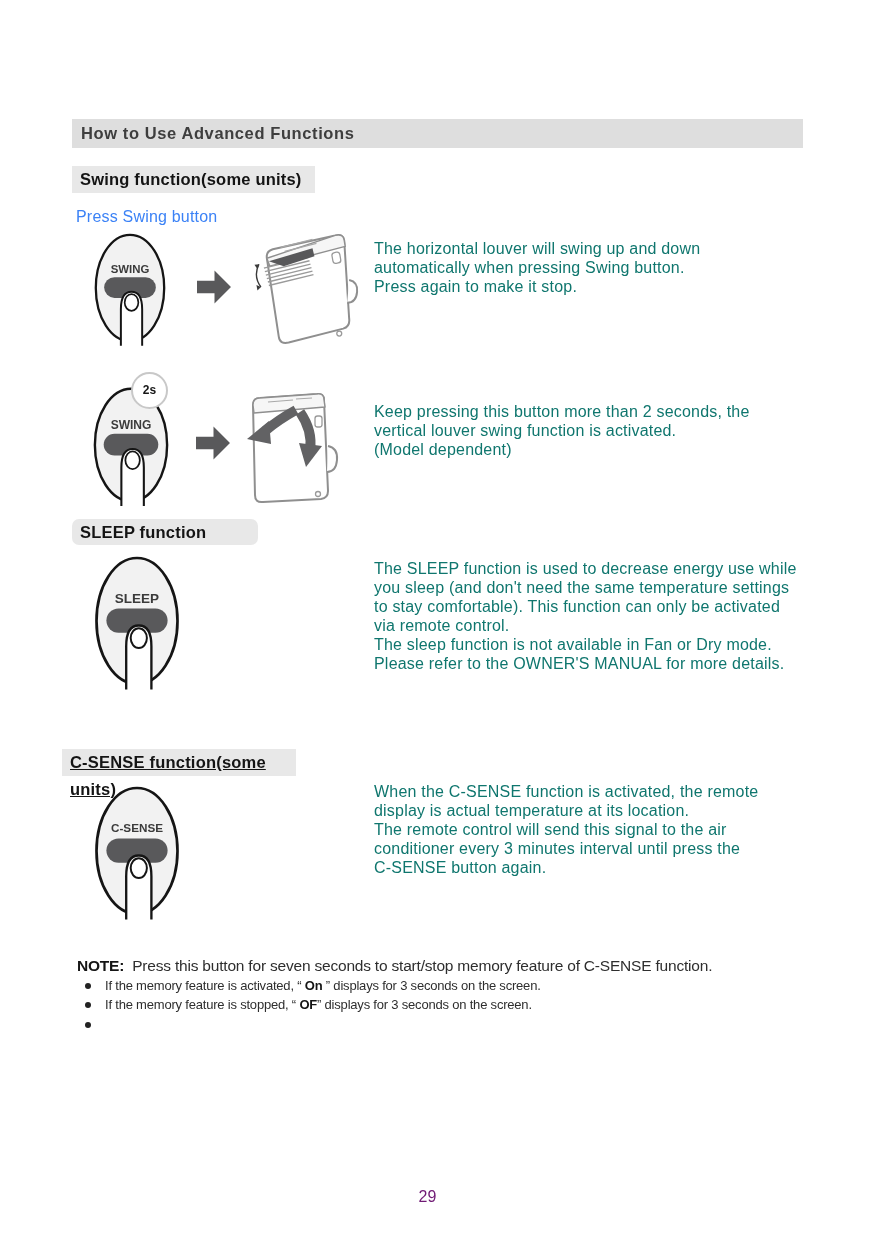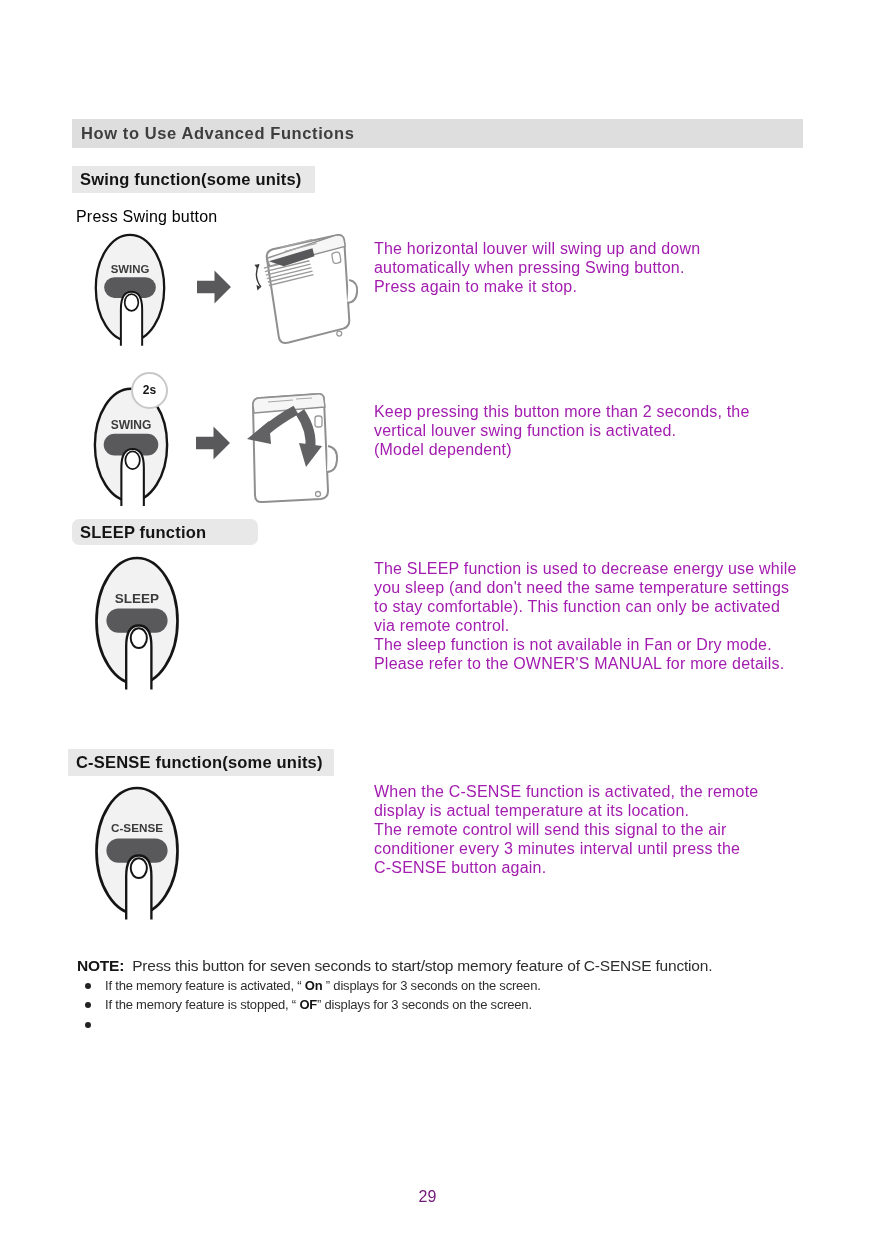--- a/index.html
+++ b/index.html
@@ -20,26 +20,26 @@
   }
 
   
   .section-label {
     background:#e8e8e8; color:#141414;
     font-size:16.5px; font-weight:bold; letter-spacing:0.2px;
     padding-left:8px;
   }
   .swing-label  { left:72px; top:166px; width:243px; height:27px; line-height:27px; }
   .sleep-label  { left:72px; top:519px; width:186px; height:26px; line-height:26px;border-radius:7px; }
-  .csense-label { left:68px; top:749px; width:266px; height:27px; line-height:27px; }
-
-  .press-label { left:76px; top:208px; font-size:16px; color:#000000; letter-spacing:0.2px; }
+  .csense-label { left:62px; top:749px; width:234px; height:27px; line-height:27px;text-decoration:underline; }
+
+  .press-label { left:76px; top:208px; font-size:16px; color:#3b82f6; letter-spacing:0.2px; }
 
   .body-text {
-    font-size:16px; line-height:19px; color:#a21caf;
+    font-size:16px; line-height:19px; color:#0f766e;
     letter-spacing:0.2px; white-space:pre-line;
   }
   .text1 { left:374px; top:239px; width:460px; }
   .text2 { left:374px; top:402px; width:460px; }
   .text3 { left:374px; top:559px; width:475px; }
   .text4 { left:374px; top:782px; width:475px; }
 
   
   .remote-body { fill:#f2f2f2; stroke:#151515; stroke-width:3; }
   .remote-label { font-family:"Liberation Sans", sans-serif; font-weight:bold; font-size:15px; fill:#3b3b3b; text-anchor:middle; }

